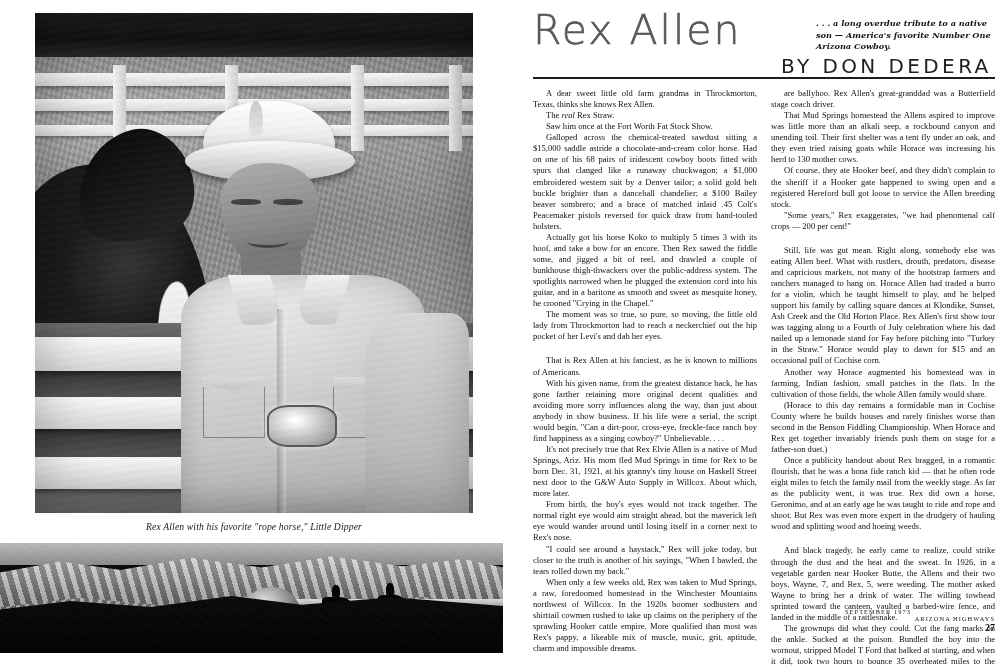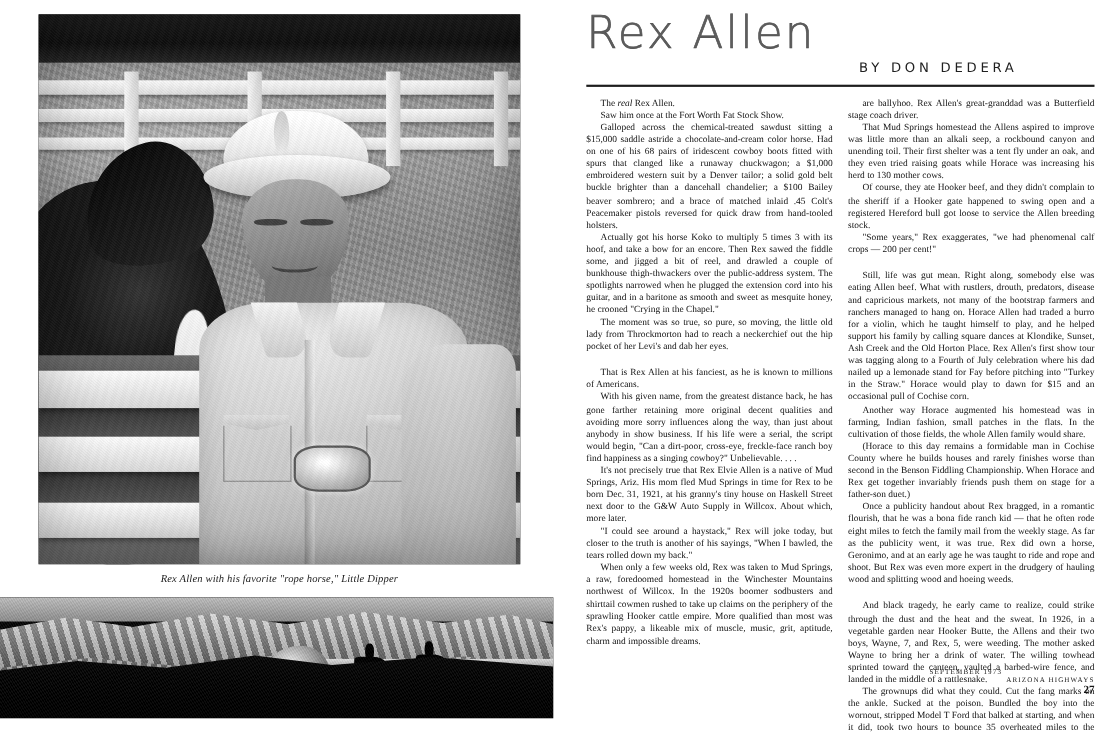--- a/index.html
+++ b/index.html
@@ -312,21 +312,21 @@
     font-weight: 700;
     font-size: 8.2px;
     line-height: 1.42;
     color: #151515;
     text-align: left;
   }
   #byline {
     position: absolute;
     left: 248px; top: 44px;
     font-family: "DejaVu Sans", sans-serif;
-    font-size: 12px;
+    font-size: 20px;
     font-weight: 400;
     letter-spacing: 3.4px;
     color: #202020;
   }
   #masthead-rule {
     position: absolute;
     left: 13px; top: 77px;
     width: 462px;
     height: 1.6px;
     background: #1d1d1d;
@@ -446,35 +446,38 @@
     <div class="rg-rider p2"></div>
     <div class="rg-shadow"></div>
     <div class="rg-grain"></div>
   </div>
 </div>
 
 <div id="right-page">
 
   <div id="masthead">
     <div id="headline">Rex Allen</div>
+    <div id="kicker">. . . a long overdue tribute to a native son — America's favorite Number One Arizona Cowboy.</div>
     <div id="byline">BY DON DEDERA</div>
   </div>
   <div id="masthead-rule"></div>
 
   <div id="columns">
 
     <div class="column">
-      <p><span>The </span><em>real</em><span> Rex Allen.</span></p>
+      <p>A dear sweet little old farm grandma in Throckmorton, Texas, thinks she knows Rex Allen.</p>
+      <p><span>The </span><em>real</em><span> Rex Straw.</span></p>
       <p>Saw him once at the Fort Worth Fat Stock Show.</p>
       <p>Galloped across the chemical-treated sawdust sitting a $15,000 saddle astride a chocolate-and-cream color horse. Had on one of his 68 pairs of iridescent cowboy boots fitted with spurs that clanged like a runaway chuckwagon; a $1,000 embroidered western suit by a Denver tailor; a solid gold belt buckle brighter than a dancehall chandelier; a $100 Bailey beaver sombrero; and a brace of matched inlaid .45 Colt's Peacemaker pistols reversed for quick draw from hand-tooled holsters.</p>
       <p>Actually got his horse Koko to multiply 5 times 3 with its hoof, and take a bow for an encore. Then Rex sawed the fiddle some, and jigged a bit of reel, and drawled a couple of bunkhouse thigh-thwackers over the public-address system. The spotlights narrowed when he plugged the extension cord into his guitar, and in a baritone as smooth and sweet as mesquite honey, he crooned "Crying in the Chapel."</p>
       <p>The moment was so true, so pure, so moving, the little old lady from Throckmorton had to reach a neckerchief out the hip pocket of her Levi's and dab her eyes.</p>
       <p class="spaced">That is Rex Allen at his fanciest, as he is known to millions of Americans.</p>
       <p>With his given name, from the greatest distance back, he has gone farther retaining more original decent qualities and avoiding more sorry influences along the way, than just about anybody in show business. If his life were a serial, the script would begin, "Can a dirt-poor, cross-eye, freckle-face ranch boy find happiness as a singing cowboy?" Unbelievable. . . .</p>
       <p>It's not precisely true that Rex Elvie Allen is a native of Mud Springs, Ariz. His mom fled Mud Springs in time for Rex to be born Dec. 31, 1921, at his granny's tiny house on Haskell Street next door to the G&amp;W Auto Supply in Willcox. About which, more later.</p>
+      <p>From birth, the boy's eyes would not track together. The normal right eye would aim straight ahead, but the maverick left eye would wander around until losing itself in a corner next to Rex's nose.</p>
       <p>"I could see around a haystack," Rex will joke today, but closer to the truth is another of his sayings, "When I bawled, the tears rolled down my back."</p>
       <p>When only a few weeks old, Rex was taken to Mud Springs, a raw, foredoomed homestead in the Winchester Mountains northwest of Willcox. In the 1920s boomer sodbusters and shirttail cowmen rushed to take up claims on the periphery of the sprawling Hooker cattle empire. More qualified than most was Rex's pappy, a likeable mix of muscle, music, grit, aptitude, charm and impossible dreams.</p>
 
     </div>
 
     <div class="column">
       <p>are ballyhoo. Rex Allen's great-granddad was a Butterfield stage coach driver.</p>
       <p>That Mud Springs homestead the Allens aspired to improve was little more than an alkali seep, a rockbound canyon and unending toil. Their first shelter was a tent fly under an oak, and they even tried raising goats while Horace was increasing his herd to 130 mother cows.</p>
       <p>Of course, they ate Hooker beef, and they didn't complain to the sheriff if a Hooker gate happened to swing open and a registered Hereford bull got loose to service the Allen breeding stock.</p>
       <p>"Some years," Rex exaggerates, "we had phenomenal calf crops — 200 per cent!"</p>

